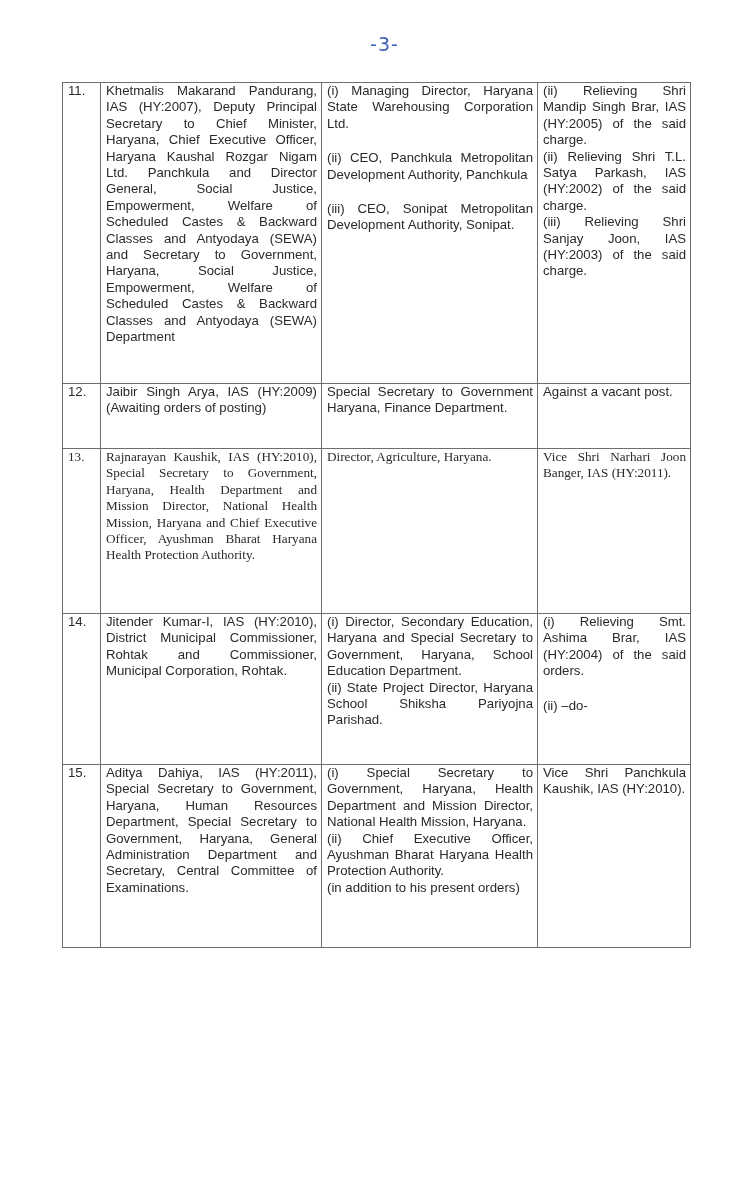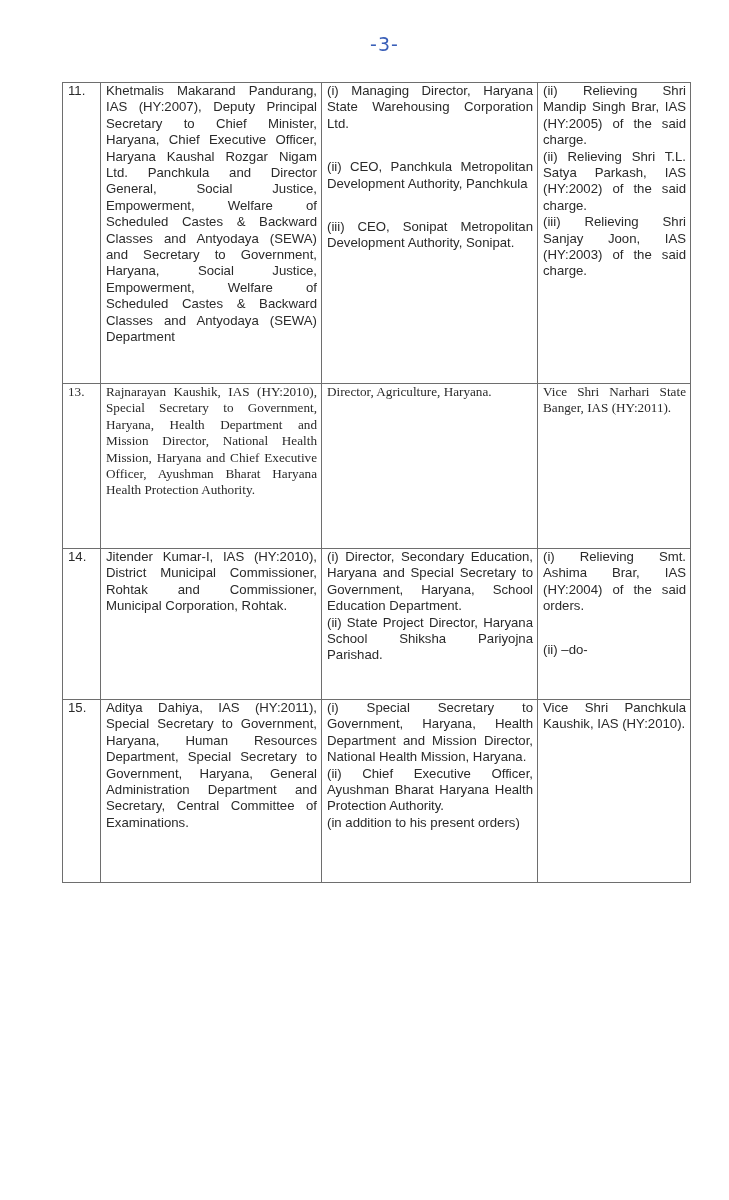--- a/index.html
+++ b/index.html
@@ -38,21 +38,21 @@
     text-align: justify;
     text-align-last: left;
     hyphens: none;
   }
   col.c-sno { width: 38px; }
   col.c-name { width: 221px; }
   col.c-post { width: 216px; }
   col.c-remark { width: 153px; }
   td.sno { text-align: left; padding-left: 7px; }
   .para { display: block; }
-  .para.gap { margin-top: 27px; }
+  .para.gap { margin-top: 18px; }
   tr.r11 td { height: 284px; }
   tr.r12 td { height: 48px; }
   tr.r13 td { height: 148px; font-family: Liberation Serif, serif; }
   tr.r14 td { height: 134px; }
   tr.r15 td { height: 166px; }
 </style>
 </head>
 <body>
 
 <div class="page-number">-3-</div>
@@ -72,28 +72,38 @@
         <span class="para">(i) Managing Director, Haryana State Warehousing Corporation Ltd.</span>
         <span class="para gap">(ii) CEO, Panchkula Metropolitan Development Authority, Panchkula</span>
         <span class="para gap">(iii) CEO, Sonipat Metropolitan Development Authority, Sonipat.</span>
       </td>
       <td>
         <span class="para">(ii) Relieving Shri Mandip Singh Brar, IAS (HY:2005) of the said charge.</span>
         <span class="para">(ii) Relieving Shri T.L. Satya Parkash, IAS (HY:2002) of the said charge.</span>
         <span class="para">(iii) Relieving Shri Sanjay Joon, IAS (HY:2003) of the said charge.</span>
       </td>
     </tr>
+    <tr class="r12">
+      <td class="sno">12.</td>
+      <td>Jaibir Singh Arya, IAS (HY:2009) (Awaiting orders of posting)</td>
+      <td>
+        <span class="para">Special Secretary to Government Haryana, Finance Department.</span>
+      </td>
+      <td>
+        <span class="para">Against a vacant post.</span>
+      </td>
+    </tr>
     <tr class="r13">
       <td class="sno">13.</td>
       <td>Rajnarayan Kaushik, IAS (HY:2010), Special Secretary to Government, Haryana, Health Department and Mission Director, National Health Mission, Haryana and Chief Executive Officer, Ayushman Bharat Haryana Health Protection Authority.</td>
       <td>
         <span class="para">Director, Agriculture, Haryana.</span>
       </td>
       <td>
-        <span class="para">Vice Shri Narhari State Banger, IAS (HY:2011).</span>
+        <span class="para">Vice Shri Narhari Joon Banger, IAS (HY:2011).</span>
       </td>
     </tr>
     <tr class="r14">
       <td class="sno">14.</td>
       <td>Jitender Kumar-I, IAS (HY:2010), District Municipal Commissioner, Rohtak and Commissioner, Municipal Corporation, Rohtak.</td>
       <td>
         <span class="para">(i) Director, Secondary Education, Haryana and Special Secretary to Government, Haryana, School Education Department.</span>
         <span class="para">(ii) State Project Director, Haryana School Shiksha Pariyojna Parishad.</span>
       </td>
       <td>

